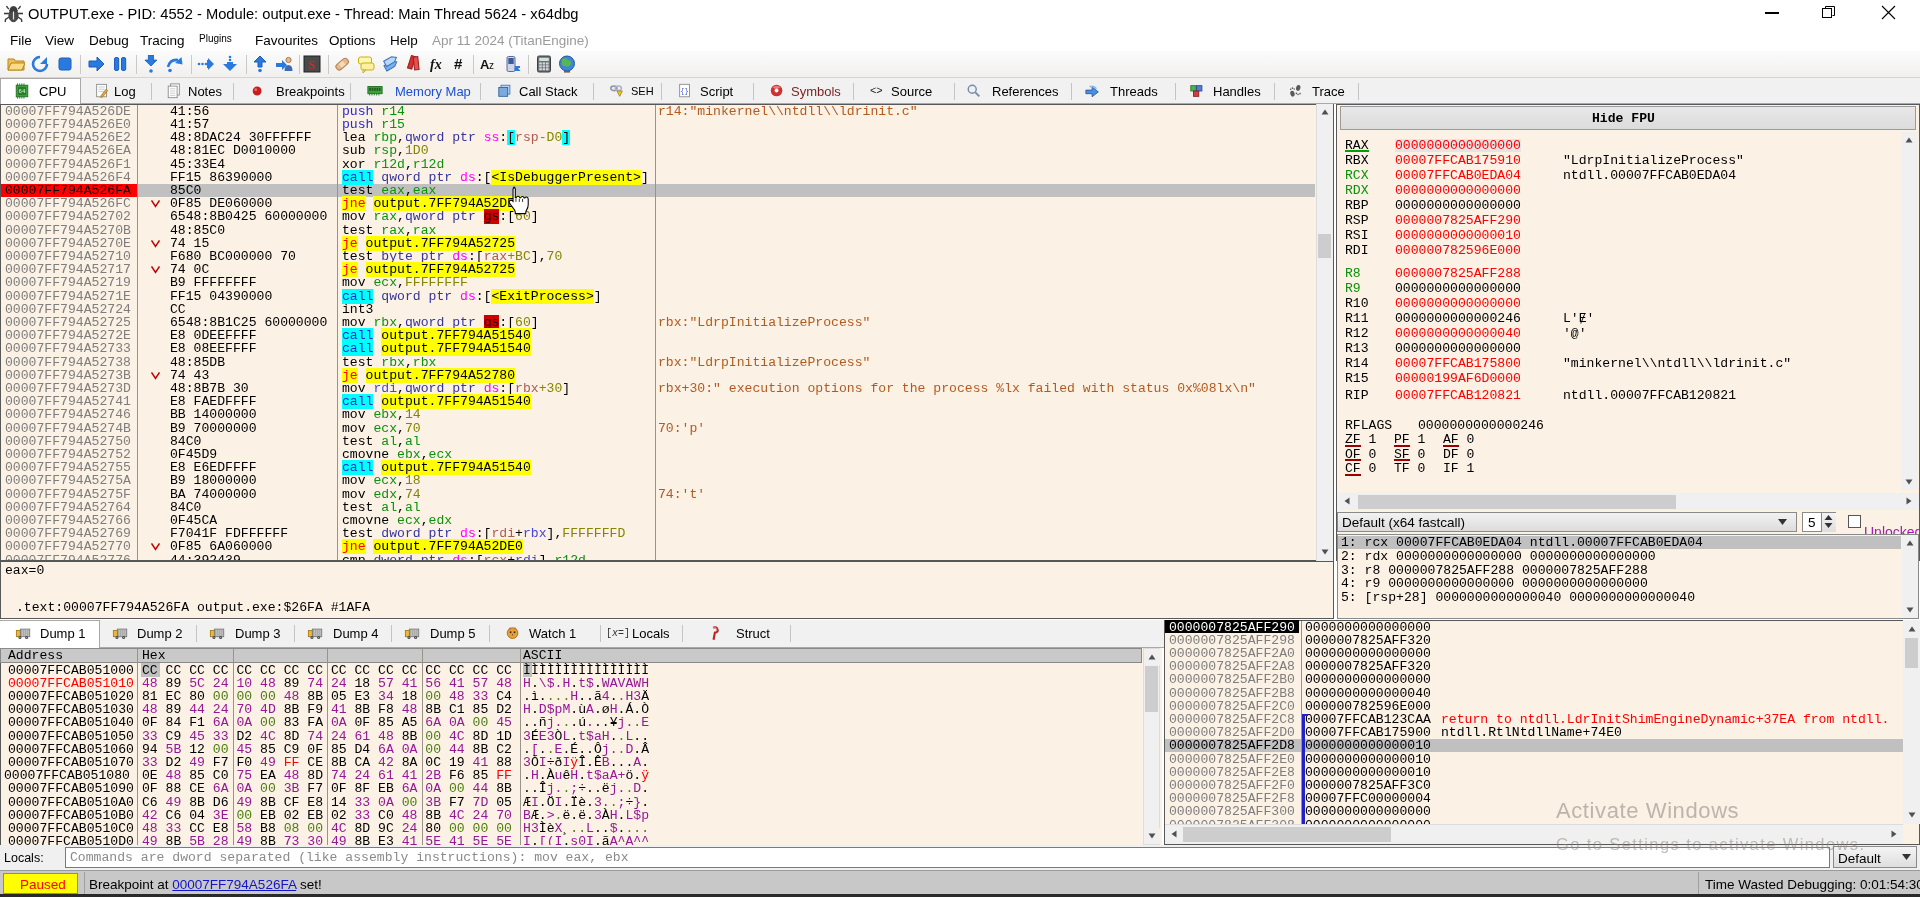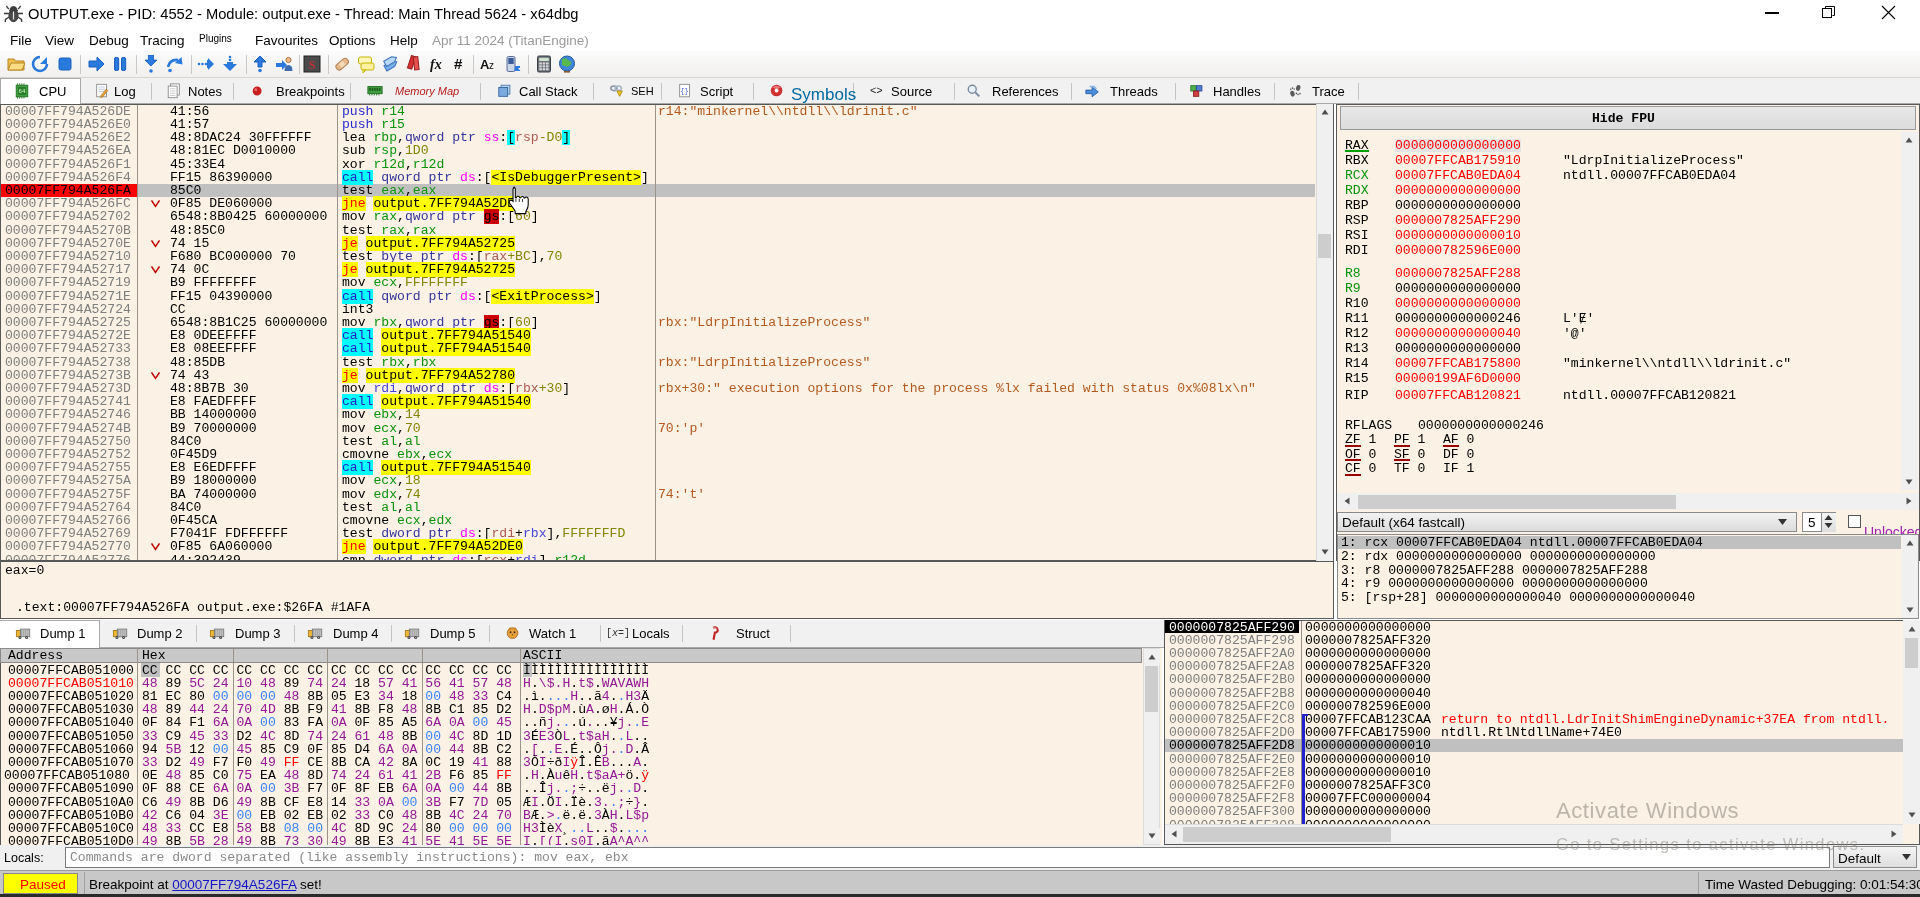--- a/index.html
+++ b/index.html
@@ -4,21 +4,21 @@
 html,body{width:1920px;height:897px}
 body{position:relative;overflow:hidden;background:#fff;font-family:"Liberation Sans",sans-serif}
 .m{font-family:"Liberation Mono",monospace;font-size:13.125px;line-height:13.2px;white-space:pre;position:absolute;color:#000}
 .s{position:absolute;white-space:pre;line-height:1.15}
 .cA{color:#7e7e7e}.cK{color:#000}.cR{color:#ff0000}
 .cB{color:#2929cf}.cN{color:#34349c}.cG{color:#0a930a}.cO{color:#858500}
 .cM{color:#ff00ff}.cBr{color:#ad5a52}.cI{color:#4646d8}.cCm{color:#b45a1f}
 .hY{background:#ffff00;color:#000}.hYr{background:#ffff00;color:#ff0000}
 .hC{background:#00ffff;color:#2222cc}.hCk{background:#00ffff;color:#000}
 .hG{background:#cc0000;color:#000}
-.dp{color:#951895}.dk{color:#000}.dg{color:#3b82f6}.dr{color:#ff0000}
+.dp{color:#951895}.dk{color:#000}.dg{color:#4d7c0f}.dr{color:#ff0000}
 </style></head><body>
 <div class="s" style="left:0px;top:0px;width:1920px;height:27px;background:#ffffff;"></div>
 <svg class="s" style="left:3px;top:3px" width="21" height="21" viewBox="0 0 21 21">
 <g fill="#3d3d3d" stroke="#3d3d3d">
 <ellipse cx="10.5" cy="12.5" rx="4.6" ry="6.2" fill="#4a4a4a"></ellipse>
 <path d="M6.5 7 Q10.5 3.5 14.5 7 L13.5 9 L7.5 9 Z"></path>
 <ellipse cx="10.5" cy="6.2" rx="3.1" ry="2.6"></ellipse>
 <path d="M6 6 Q4 4.5 3.6 2.8" fill="none" stroke-width="1.4"></path>
 <path d="M15 6 Q17 4.5 17.4 2.8" fill="none" stroke-width="1.4"></path>
 <path d="M5.9 10.5 L1 10.5" stroke-width="1.6"></path>
@@ -172,29 +172,29 @@
 <div class="s" style="left:0px;top:78px;width:1920px;height:26px;background:#f1f1f1;border-bottom:1px solid #a9a9a9;"></div>
 <div class="s" style="left:0px;top:78px;width:81px;height:26px;background:#ffffff;border:1px solid #a9a9a9;border-bottom:none;"></div>
 <div class="s" style="left:39px;top:84.5px;font-size:13px;color:#000;">CPU</div>
 <div class="s" style="left:151px;top:83px;width:1px;height:17px;background:#c4c4c4;"></div>
 <div class="s" style="left:114px;top:84.5px;font-size:13px;color:#000;">Log</div>
 <div class="s" style="left:233px;top:83px;width:1px;height:17px;background:#c4c4c4;"></div>
 <div class="s" style="left:188px;top:84.5px;font-size:13px;color:#000;">Notes</div>
 <div class="s" style="left:350px;top:83px;width:1px;height:17px;background:#c4c4c4;"></div>
 <div class="s" style="left:276px;top:84.5px;font-size:13px;color:#000;">Breakpoints</div>
 <div class="s" style="left:480px;top:83px;width:1px;height:17px;background:#c4c4c4;"></div>
-<div class="s" style="left:395px;top:84.5px;font-size:11px;color:#b91c1c;font-style:italic;">Memory Map</div>
+<div class="s" style="left:395px;top:84.5px;font-size:13px;color:#1d4ed8;">Memory Map</div>
 <div class="s" style="left:593px;top:83px;width:1px;height:17px;background:#c4c4c4;"></div>
 <div class="s" style="left:519px;top:84.5px;font-size:13px;color:#000;">Call Stack</div>
 <div class="s" style="left:661px;top:83px;width:1px;height:17px;background:#c4c4c4;"></div>
 <div class="s" style="left:631px;top:84.5px;font-size:11px;color:#000;">SEH</div>
 <div class="s" style="left:753px;top:83px;width:1px;height:17px;background:#c4c4c4;"></div>
 <div class="s" style="left:700px;top:84.5px;font-size:13px;color:#000;">Script</div>
 <div class="s" style="left:853px;top:83px;width:1px;height:17px;background:#c4c4c4;"></div>
-<div class="s" style="left:791px;top:84.5px;font-size:17px;color:#0369a1;">Symbols</div>
+<div class="s" style="left:791px;top:84.5px;font-size:13px;color:#7f1d1d;">Symbols</div>
 <div class="s" style="left:954px;top:83px;width:1px;height:17px;background:#c4c4c4;"></div>
 <div class="s" style="left:891px;top:84.5px;font-size:13px;color:#000;">Source</div>
 <div class="s" style="left:1071px;top:83px;width:1px;height:17px;background:#c4c4c4;"></div>
 <div class="s" style="left:992px;top:84.5px;font-size:13px;color:#000;">References</div>
 <div class="s" style="left:1175px;top:83px;width:1px;height:17px;background:#c4c4c4;"></div>
 <div class="s" style="left:1110px;top:84.5px;font-size:13px;color:#000;">Threads</div>
 <div class="s" style="left:1274px;top:83px;width:1px;height:17px;background:#c4c4c4;"></div>
 <div class="s" style="left:1213px;top:84.5px;font-size:13px;color:#000;">Handles</div>
 <div class="s" style="left:1358px;top:83px;width:1px;height:17px;background:#c4c4c4;"></div>
 <div class="s" style="left:1312px;top:84.5px;font-size:13px;color:#000;">Trace</div>

